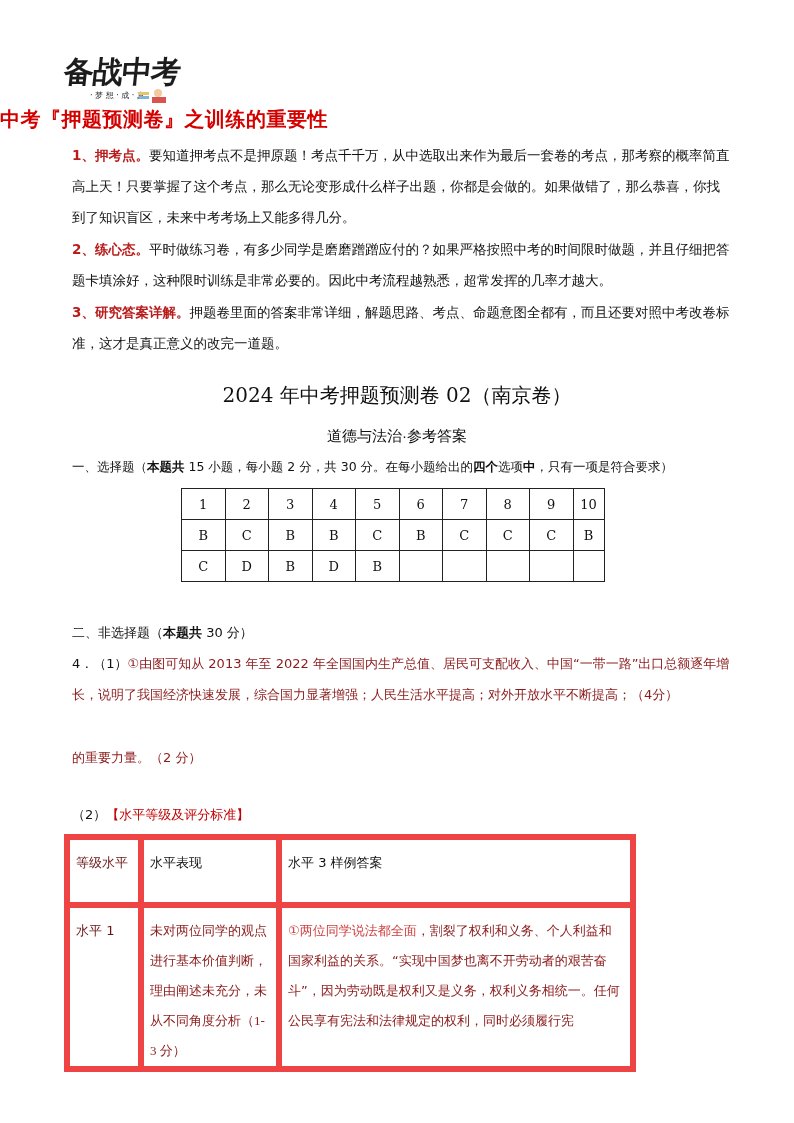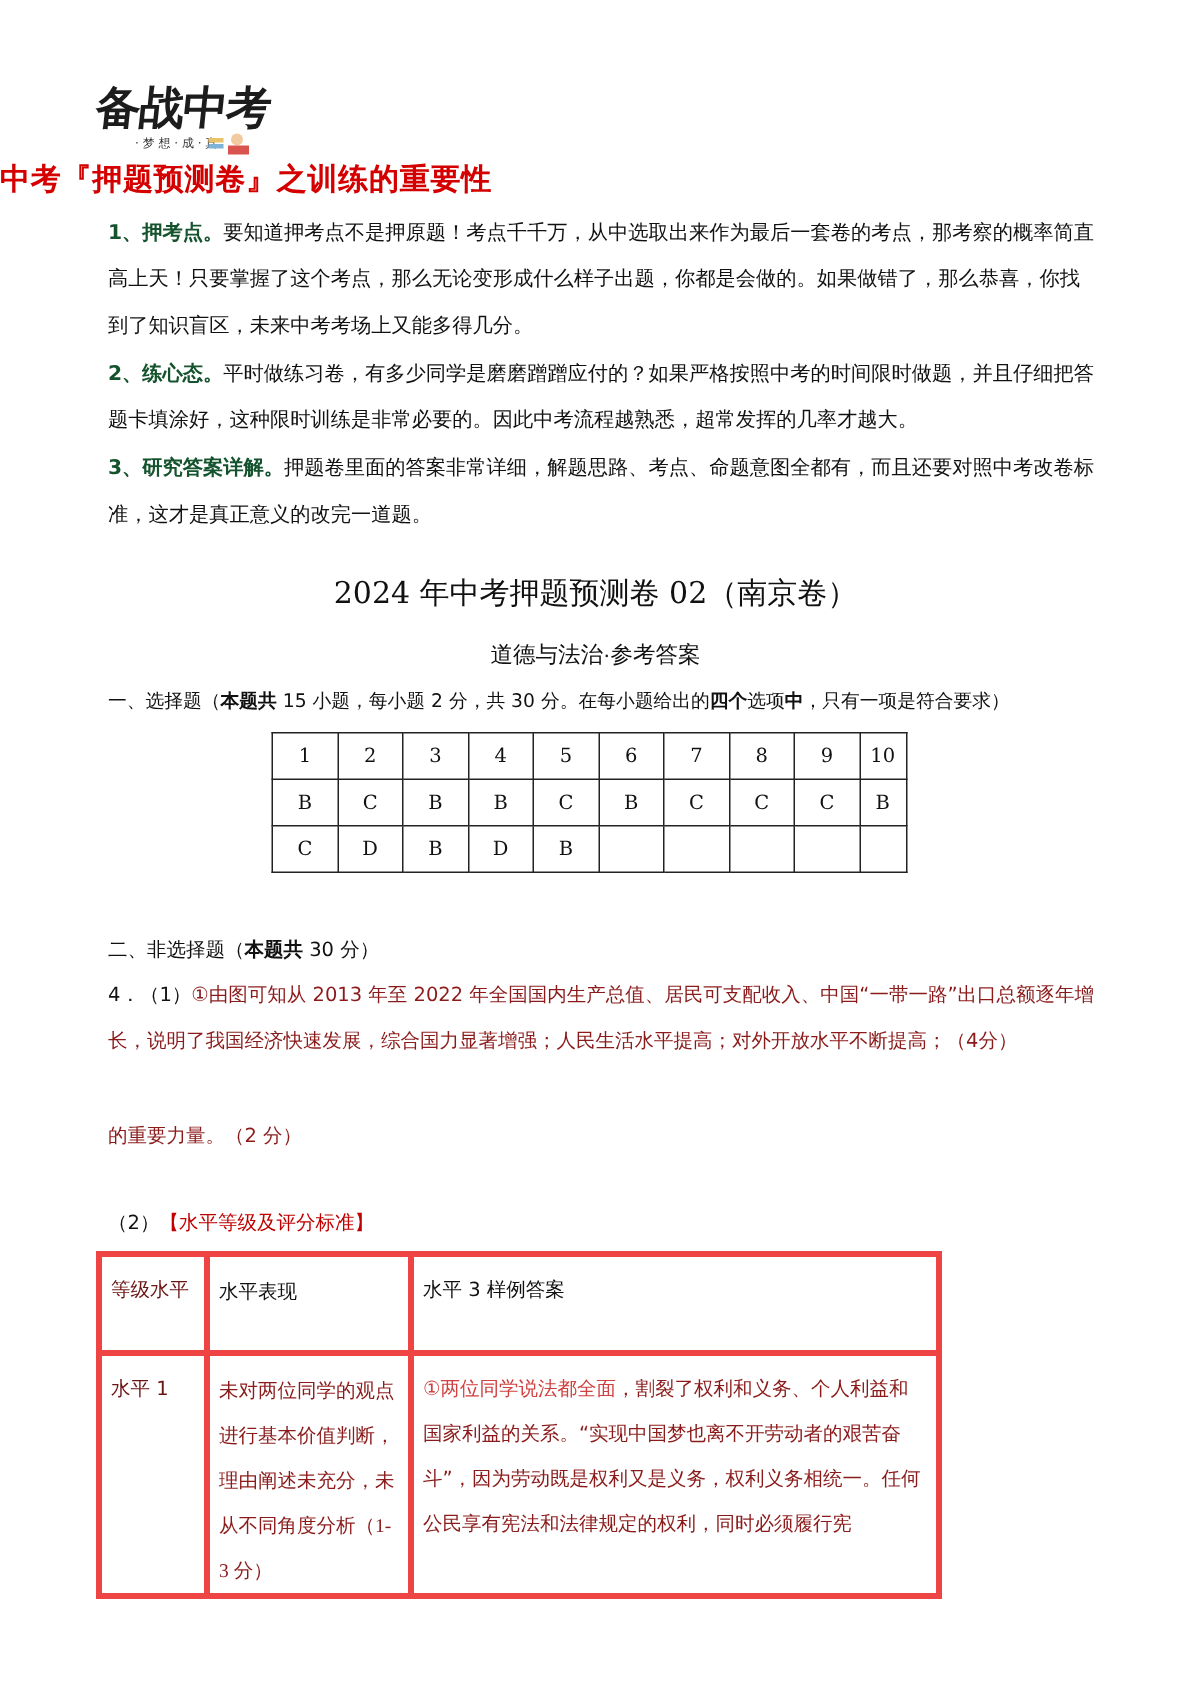--- a/index.html
+++ b/index.html
@@ -27,21 +27,21 @@
   .promo-title {
     position: absolute; left: 0; width: 794px; top: 106px; text-align: left;
     font-family: "DejaVu Sans", sans-serif; font-weight: bold;
     font-size: 20px; color: #d40000; letter-spacing: 0.5px;
   }
   .promo {
     position: absolute; left: 72px; width: 660px;
     font-family: "DejaVu Sans", sans-serif; font-size: 13.5px; line-height: 31px;
     color: #111;
   }
-  .promo .lbl { color: #14532d; font-weight: bold; }
+  .promo .lbl { color: #b91c1c; font-weight: bold; }
   .p1 { top: 140px; }
   .p2 { top: 234px; }
   .p3 { top: 297px; }
 
   .doc-title {
     position: absolute; left: 0; width: 794px; top: 382px; text-align: center;
     font-size: 20px; color: #111;
   }
   .doc-subtitle {
     position: absolute; left: 0; width: 794px; top: 427px; text-align: center;
@@ -83,21 +83,21 @@
     position: absolute; left: 72px; top: 806px; font-size: 13px;
     font-family: "DejaVu Sans", sans-serif; color: #111;
   }
   .q16-2 .red { color: #c00000; }
 
   table.lvl {
     position: absolute; left: 64px; top: 834px; border-collapse: collapse;
     font-family: "DejaVu Sans", sans-serif; font-size: 13px;
   }
   table.lvl td {
-    border: 4px solid #ef4444; vertical-align: top; padding: 8px 6px 0 6px;
+    border: 6px solid #ef4444; vertical-align: top; padding: 8px 6px 0 6px;
     line-height: 30px;
   }
   table.lvl tr.head td { height: 54px; }
   table.lvl .c1 { width: 56px; color: #6b1414; }
   table.lvl .c2 { width: 120px; color: #8b1a1a; font-family: Liberation Serif, serif; }
   table.lvl .c3 { width: 336px; color: #8b1a1a; }
   table.lvl .pink { color: #d04040; }
   table.lvl .blk { color: #111; }
 </style>
 </head>

